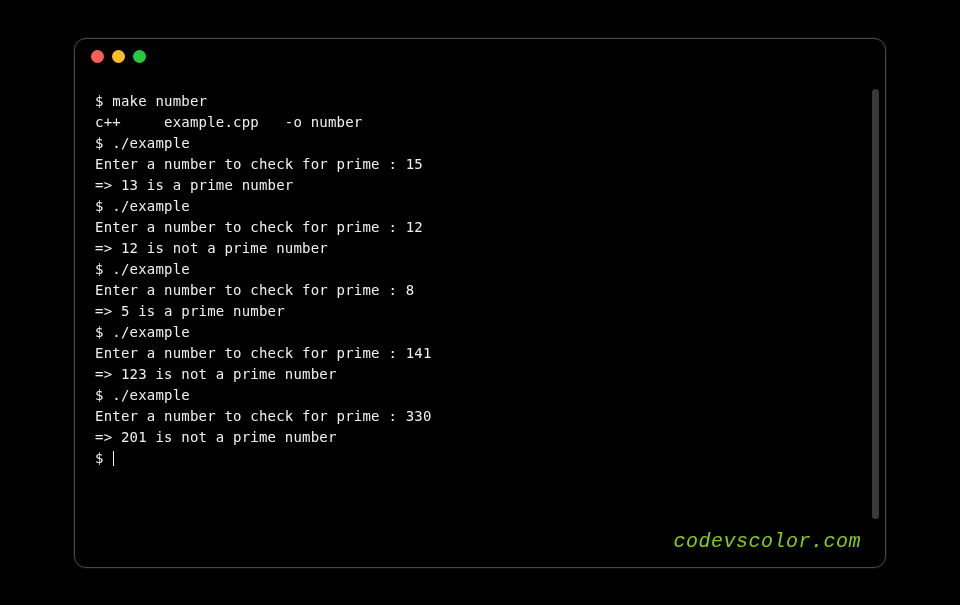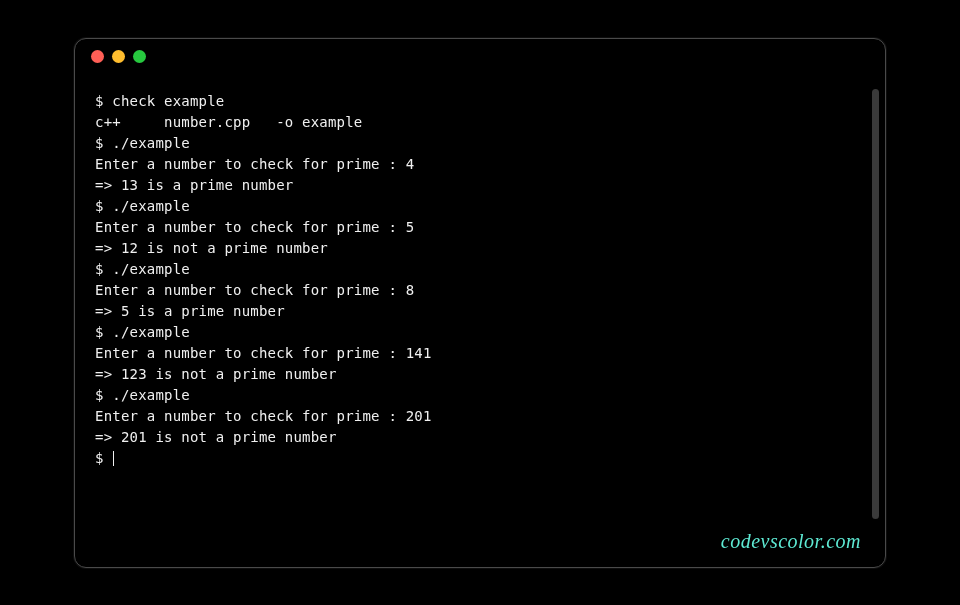--- a/index.html
+++ b/index.html
@@ -56,22 +56,22 @@
       top: 50px;
       width: 7px;
       height: 430px;
       background: #3a3a3a;
       border-radius: 4px;
     }
     .watermark {
       position: absolute;
       bottom: 14px;
       right: 24px;
-      color: #5eead4;
-      font-family: Liberation Serif, serif;
+      color: #84cc16;
+      font-family: Liberation Mono, monospace;
       font-style: italic;
       font-size: 20px;
       letter-spacing: 0.5px;
       margin-top: 20px;
     }
     .cursor {
       display: inline-block;
       width: 1px;
       height: 15px;
       background: #f0f0f0;
@@ -81,33 +81,33 @@
   </style>
 </head>
 <body>
 
 <div class="terminal-window">
   <div class="titlebar">
     <div class="traffic-light red"></div>
     <div class="traffic-light yellow"></div>
     <div class="traffic-light green"></div>
   </div>
-  <div class="terminal-body"><span>$ check example</span>
-<span>c++     number.cpp   -o example</span>
+  <div class="terminal-body"><span>$ make number</span>
+<span>c++     example.cpp   -o number</span>
 <span>$ ./example</span>
-<span>Enter a number to check for prime : 4</span>
+<span>Enter a number to check for prime : 15</span>
 <span>=&gt; 13 is a prime number</span>
 <span>$ ./example</span>
-<span>Enter a number to check for prime : 5</span>
+<span>Enter a number to check for prime : 12</span>
 <span>=&gt; 12 is not a prime number</span>
 <span>$ ./example</span>
 <span>Enter a number to check for prime : 8</span>
 <span>=&gt; 5 is a prime number</span>
 <span>$ ./example</span>
 <span>Enter a number to check for prime : 141</span>
 <span>=&gt; 123 is not a prime number</span>
 <span>$ ./example</span>
-<span>Enter a number to check for prime : 201</span>
+<span>Enter a number to check for prime : 330</span>
 <span>=&gt; 201 is not a prime number</span>
 <span>$ </span><span class="cursor"></span></div>
   <div class="scrollbar"></div>
   <div class="watermark">codevscolor.com</div>
 </div>
 
 </body></html>

